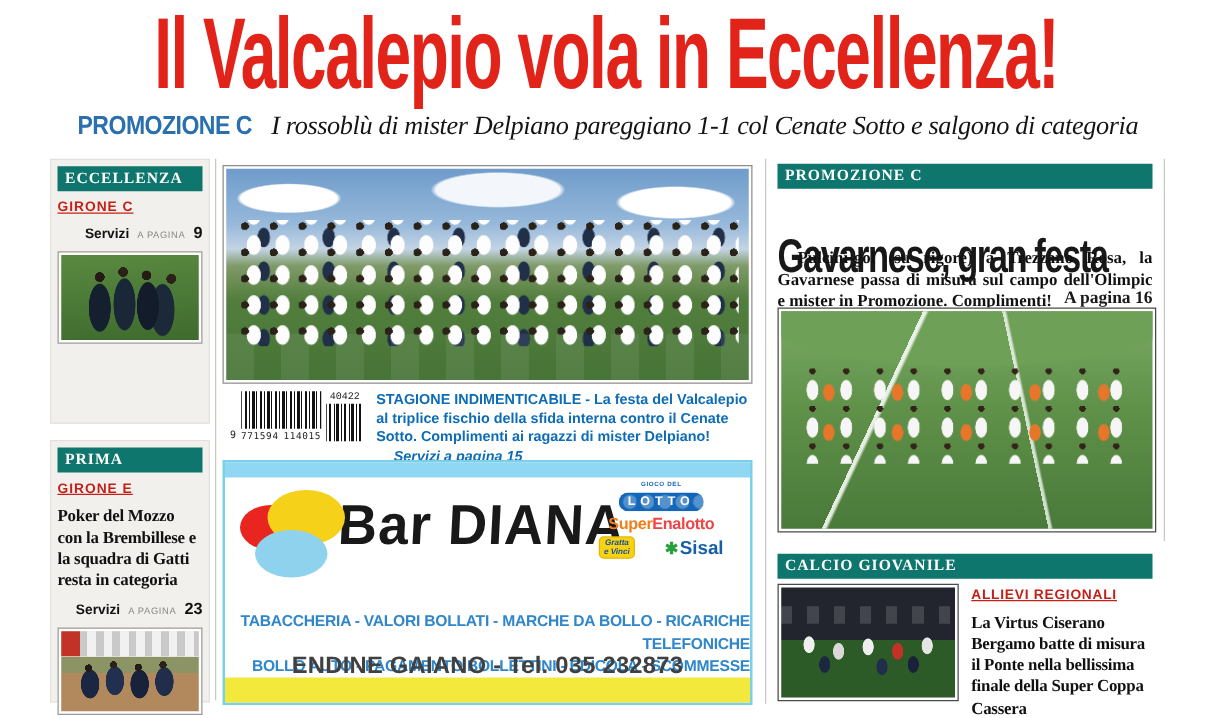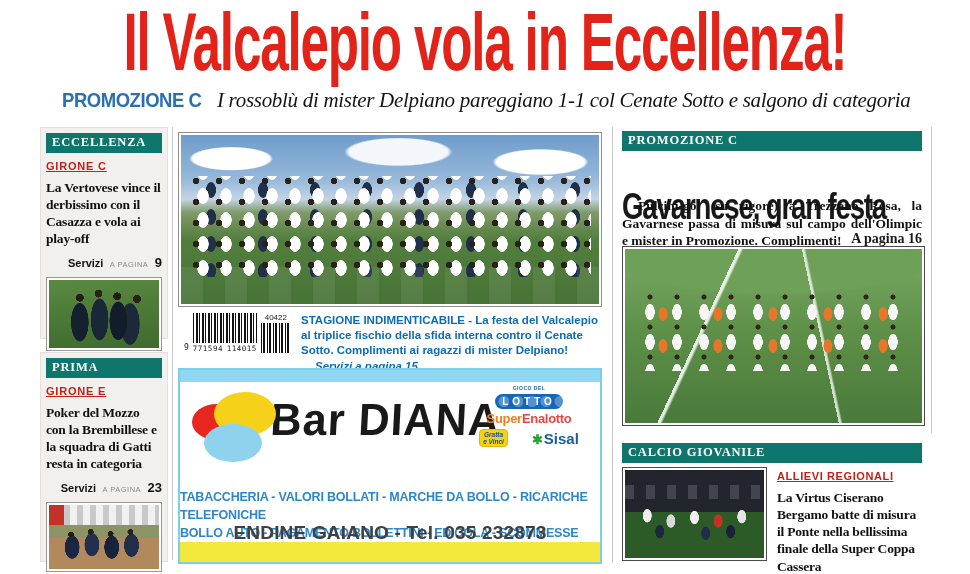--- a/index.html
+++ b/index.html
@@ -94,21 +94,21 @@
 
   .barcode-box { position:absolute; left:182px; top:311px; width:118px; height:48px; background:#fff;
                  display:flex; align-items:flex-start; gap:4px; padding:2px; }
   .bc-lead { font-family:"DejaVu Sans Mono",monospace; font-size:8px; margin-top:30px; }
   .bc-main { width:64px; }
   .bc-bars { height:30px;
     background:repeating-linear-gradient(90deg,#111 0 1px,transparent 1px 3px,#111 3px 5px,transparent 5px 6px); }
   .bc-digits { font-family:"DejaVu Sans Mono",monospace; font-size:7.5px; letter-spacing:0.5px;
                display:flex; justify-content:space-between; margin-top:1px; }
   .bc-addon { width:30px; text-align:center; }
-  .bc-addon-num { font-family:Liberation Sans, sans-serif; font-size:8px; }
+  .bc-addon-num { font-family:Liberation Mono, monospace; font-size:8px; }
   .bc-addon-bars { height:30px; margin-top:1px;
     background:repeating-linear-gradient(90deg,#111 0 1px,transparent 1px 2px,#111 2px 4px,transparent 4px 6px); }
 
   .caption-block { position:absolute; left:301px; top:313px; width:301px;
                    font-size:11.5px; line-height:1.32; color:#0d6cb6; font-weight:bold; }
   .caption-ref { font-style:italic; margin-left:14px; }
 
   
   .ad { position:absolute; left:178px; top:368px; width:424px; height:196px;
         border:2px solid #7bcfe9; background:#fff; }
@@ -128,21 +128,21 @@
                 background-image:radial-gradient(circle 5.5px at 9px 50%, rgba(255,255,255,0.28) 5px, transparent 6px);
                 background-size:14px 100%;text-align:center; }
   .superena { margin-top:2px; font-size:13px; font-weight:bold; letter-spacing:-0.3px; }
   .superena .sup { color:#f07f1a; }
   .superena .ena { color:#ef4444; }
   .logo-row { margin-top:3px; display:flex; align-items:center; justify-content:center; gap:24px; }
   .gratta { background:#f7d211; border:1px solid #e3b70a; border-radius:4px; padding:1px 3px;
             font-size:6.5px; font-style:italic; font-weight:bold; color:#1550a0; line-height:1.1; }
   .sisal { font-size:15px; font-weight:bold; color:#1460a8; }
   .sisal-star { color:#2aa03c; font-size:13px; margin-right:1px; }
-  .ad-services { position:absolute; left:0; right:0; top:118px; text-align:left;
+  .ad-services { position:absolute; left:0; right:0; top:118px; text-align:right;
                  color:#2f86c9; font-weight:bold; font-size:12.5px; line-height:1.45; letter-spacing:-0.2px; }
   .ad-address { position:absolute; left:0; right:0; top:152px; text-align:center;
                 color:#404040; font-weight:bold; font-size:19px; letter-spacing:0.2px; }
 
   
   .rc { position:absolute; left:622px; width:300px; }
   .rc-bar1 { top:131px; }
   .gav-headline-wrap { position:absolute; left:622px; top:153px; width:300px;margin-top:31px; }
   .gav-headline { display:inline-block; font-weight:bold; font-size:35px; letter-spacing:-1.5px;
                   color:#181818; transform:scale(0.79,1.08); transform-origin:left top; white-space:nowrap; }
@@ -199,21 +199,20 @@
     <span class="subhead">I rossoblù di mister Delpiano pareggiano 1-1 col Cenate Sotto e salgono di categoria</span>
   </div>
 
   <div class="vline vline-a"></div>
   <div class="vline vline-b"></div>
   <div class="vline vline-c"></div>
 
   <div class="panel panel-ecc">
     <div class="redbar">ECCELLENZA</div>
     <div class="girone">GIRONE C</div>
-    <div class="teaser-h">La Vertovese vince il derbissimo con il Casazza e vola ai play-off</div>
     <div class="servizi-row">
       <span class="servizi">Servizi</span>
       <span class="apagina">A PAGINA</span>
       <span class="pageno">9</span>
     </div>
     <div class="photo-frame">
       <div class="photo photo-vertovese"></div>
     </div>
   </div>
 

